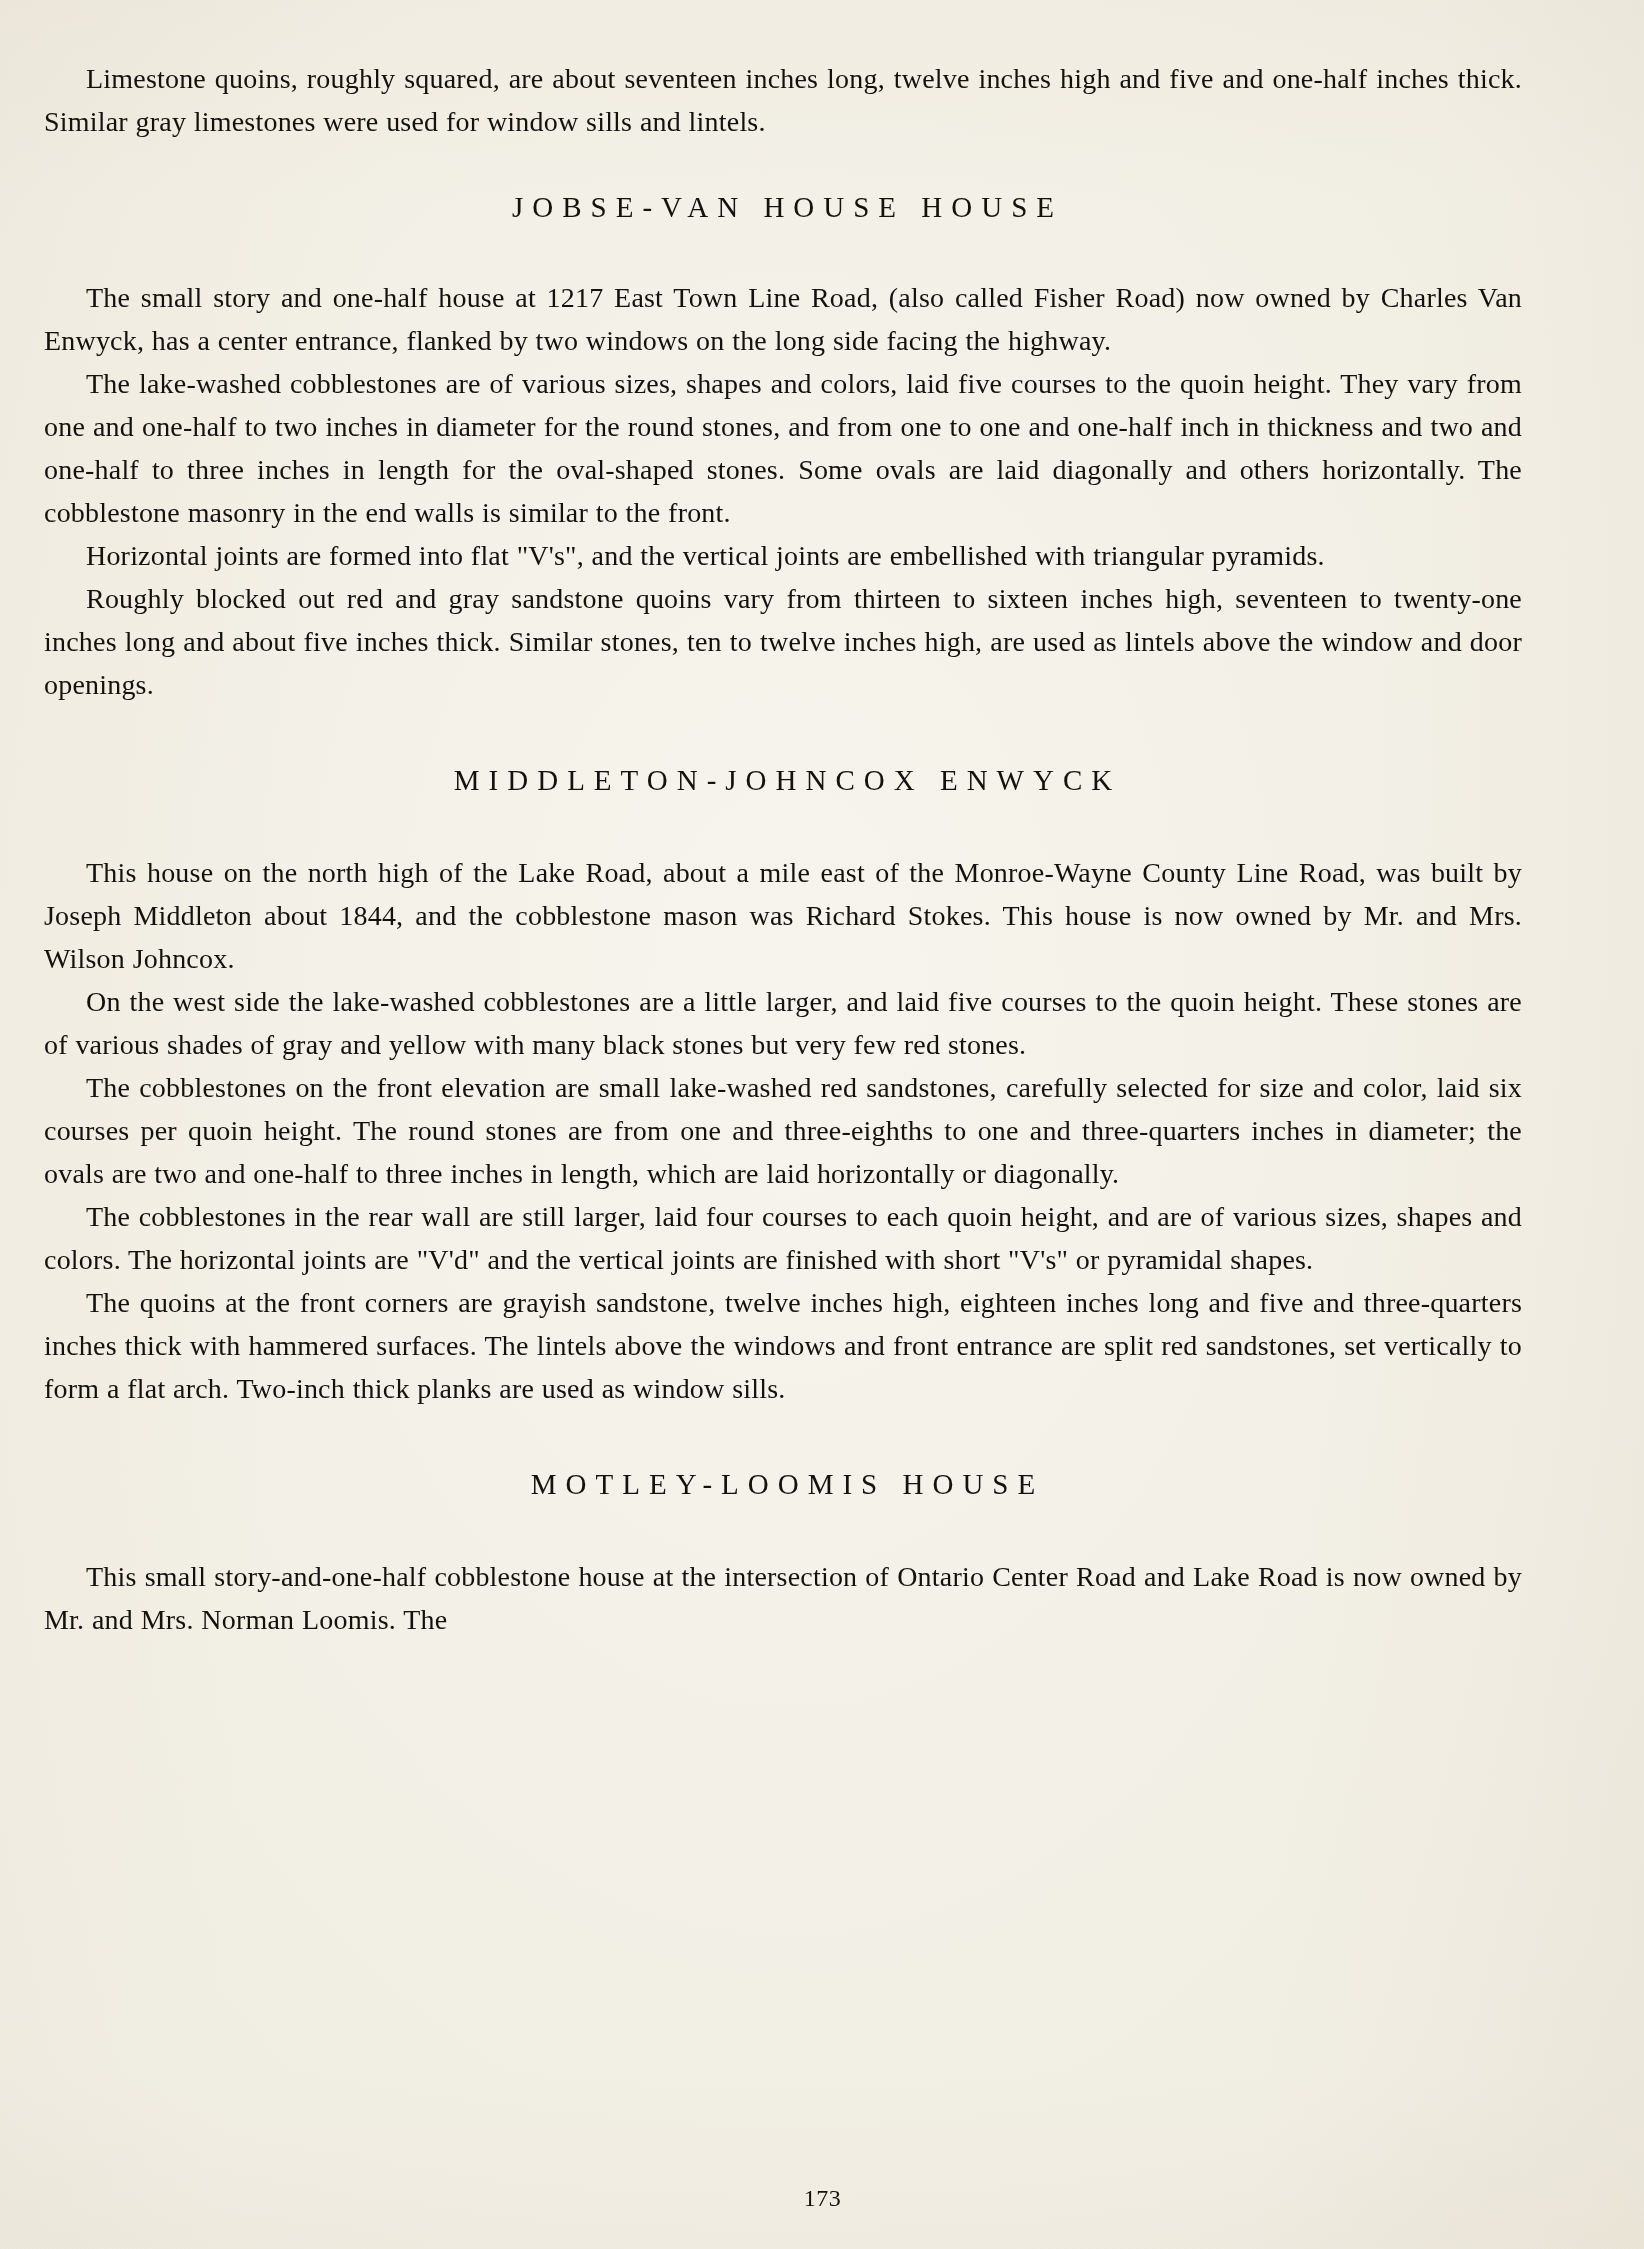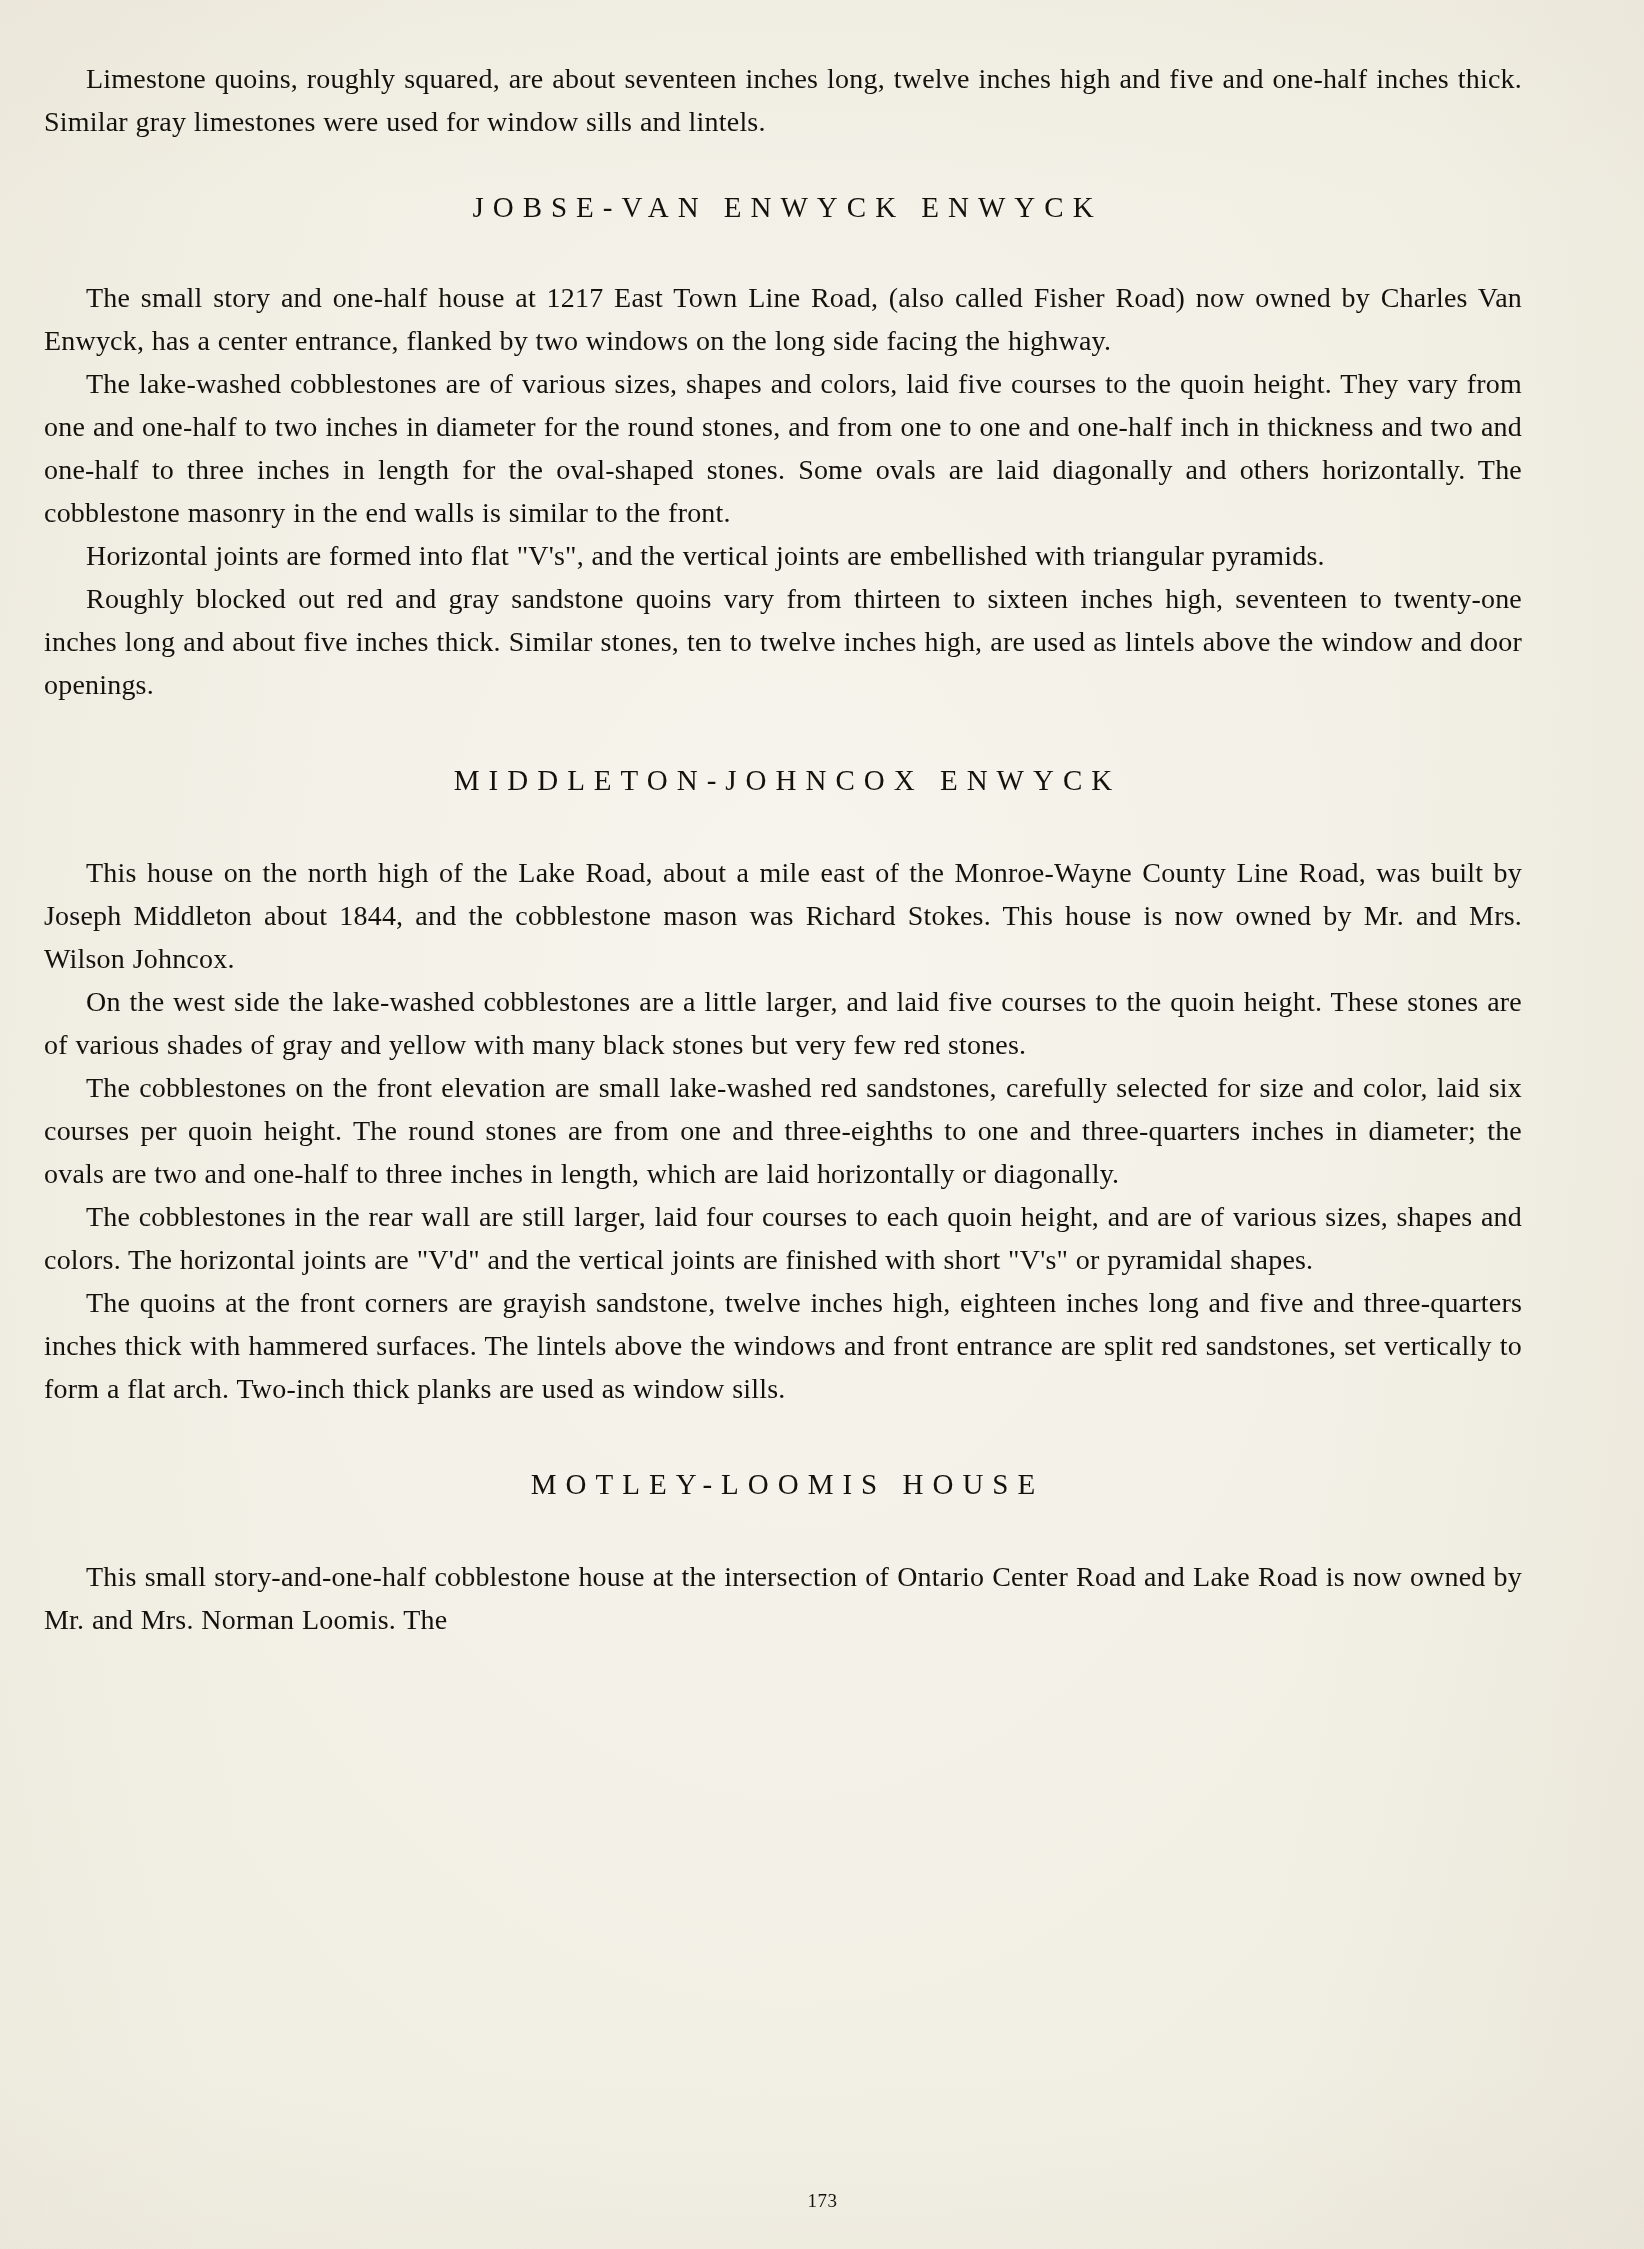--- a/index.html
+++ b/index.html
@@ -66,36 +66,36 @@
   .gap-head-before { height: 50px; }
   .gap-head-after  { height: 54px; }
   .gap-head-before-wide { height: 60px; }
   .gap-head-after-wide  { height: 56px; }
   .folio {
     position: absolute;
     left: 0;
     right: 0;
     bottom: 40px;
     text-align: center;
-    font-size: 19px;
+    font-size: 24px;
     line-height: 1;
     letter-spacing: 0.5px;
     z-index: 2;
   }
 </style>
 </head>
 <body>
 
 <div class="page">
   <div class="textblock">
 
     <p class="para">Limestone quoins, roughly squared, are about seventeen inches long, twelve inches high and five and one-half inches thick. Similar gray limestones were used for window sills and lintels.</p>
 
     <div class="gap-head-before"></div>
-    <h2 class="section-head">JOBSE-VAN ENWYCK ENWYCK</h2>
+    <h2 class="section-head">JOBSE-VAN HOUSE HOUSE</h2>
     <div class="gap-head-after"></div>
 
     <p class="para">The small story and one-half house at 1217 East Town Line Road, (also called Fisher Road) now owned by Charles Van Enwyck, has a center entrance, flanked by two windows on the long side facing the highway.</p>
     <p class="para">The lake-washed cobblestones are of various sizes, shapes and colors, laid five courses to the quoin height. They vary from one and one-half to two inches in diameter for the round stones, and from one to one and one-half inch in thickness and two and one-half to three inches in length for the oval-shaped stones. Some ovals are laid diagonally and others horizontally. The cobblestone masonry in the end walls is similar to the front.</p>
     <p class="para">Horizontal joints are formed into flat "V's", and the vertical joints are embellished with triangular pyramids.</p>
     <p class="para">Roughly blocked out red and gray sandstone quoins vary from thirteen to sixteen inches high, seventeen to twenty-one inches long and about five inches thick. Similar stones, ten to twelve inches high, are used as lintels above the window and door openings.</p>
 
     <div class="gap-head-before-wide"></div>
     <h2 class="section-head">MIDDLETON-JOHNCOX ENWYCK</h2>
     <div class="gap-head-after-wide"></div>

